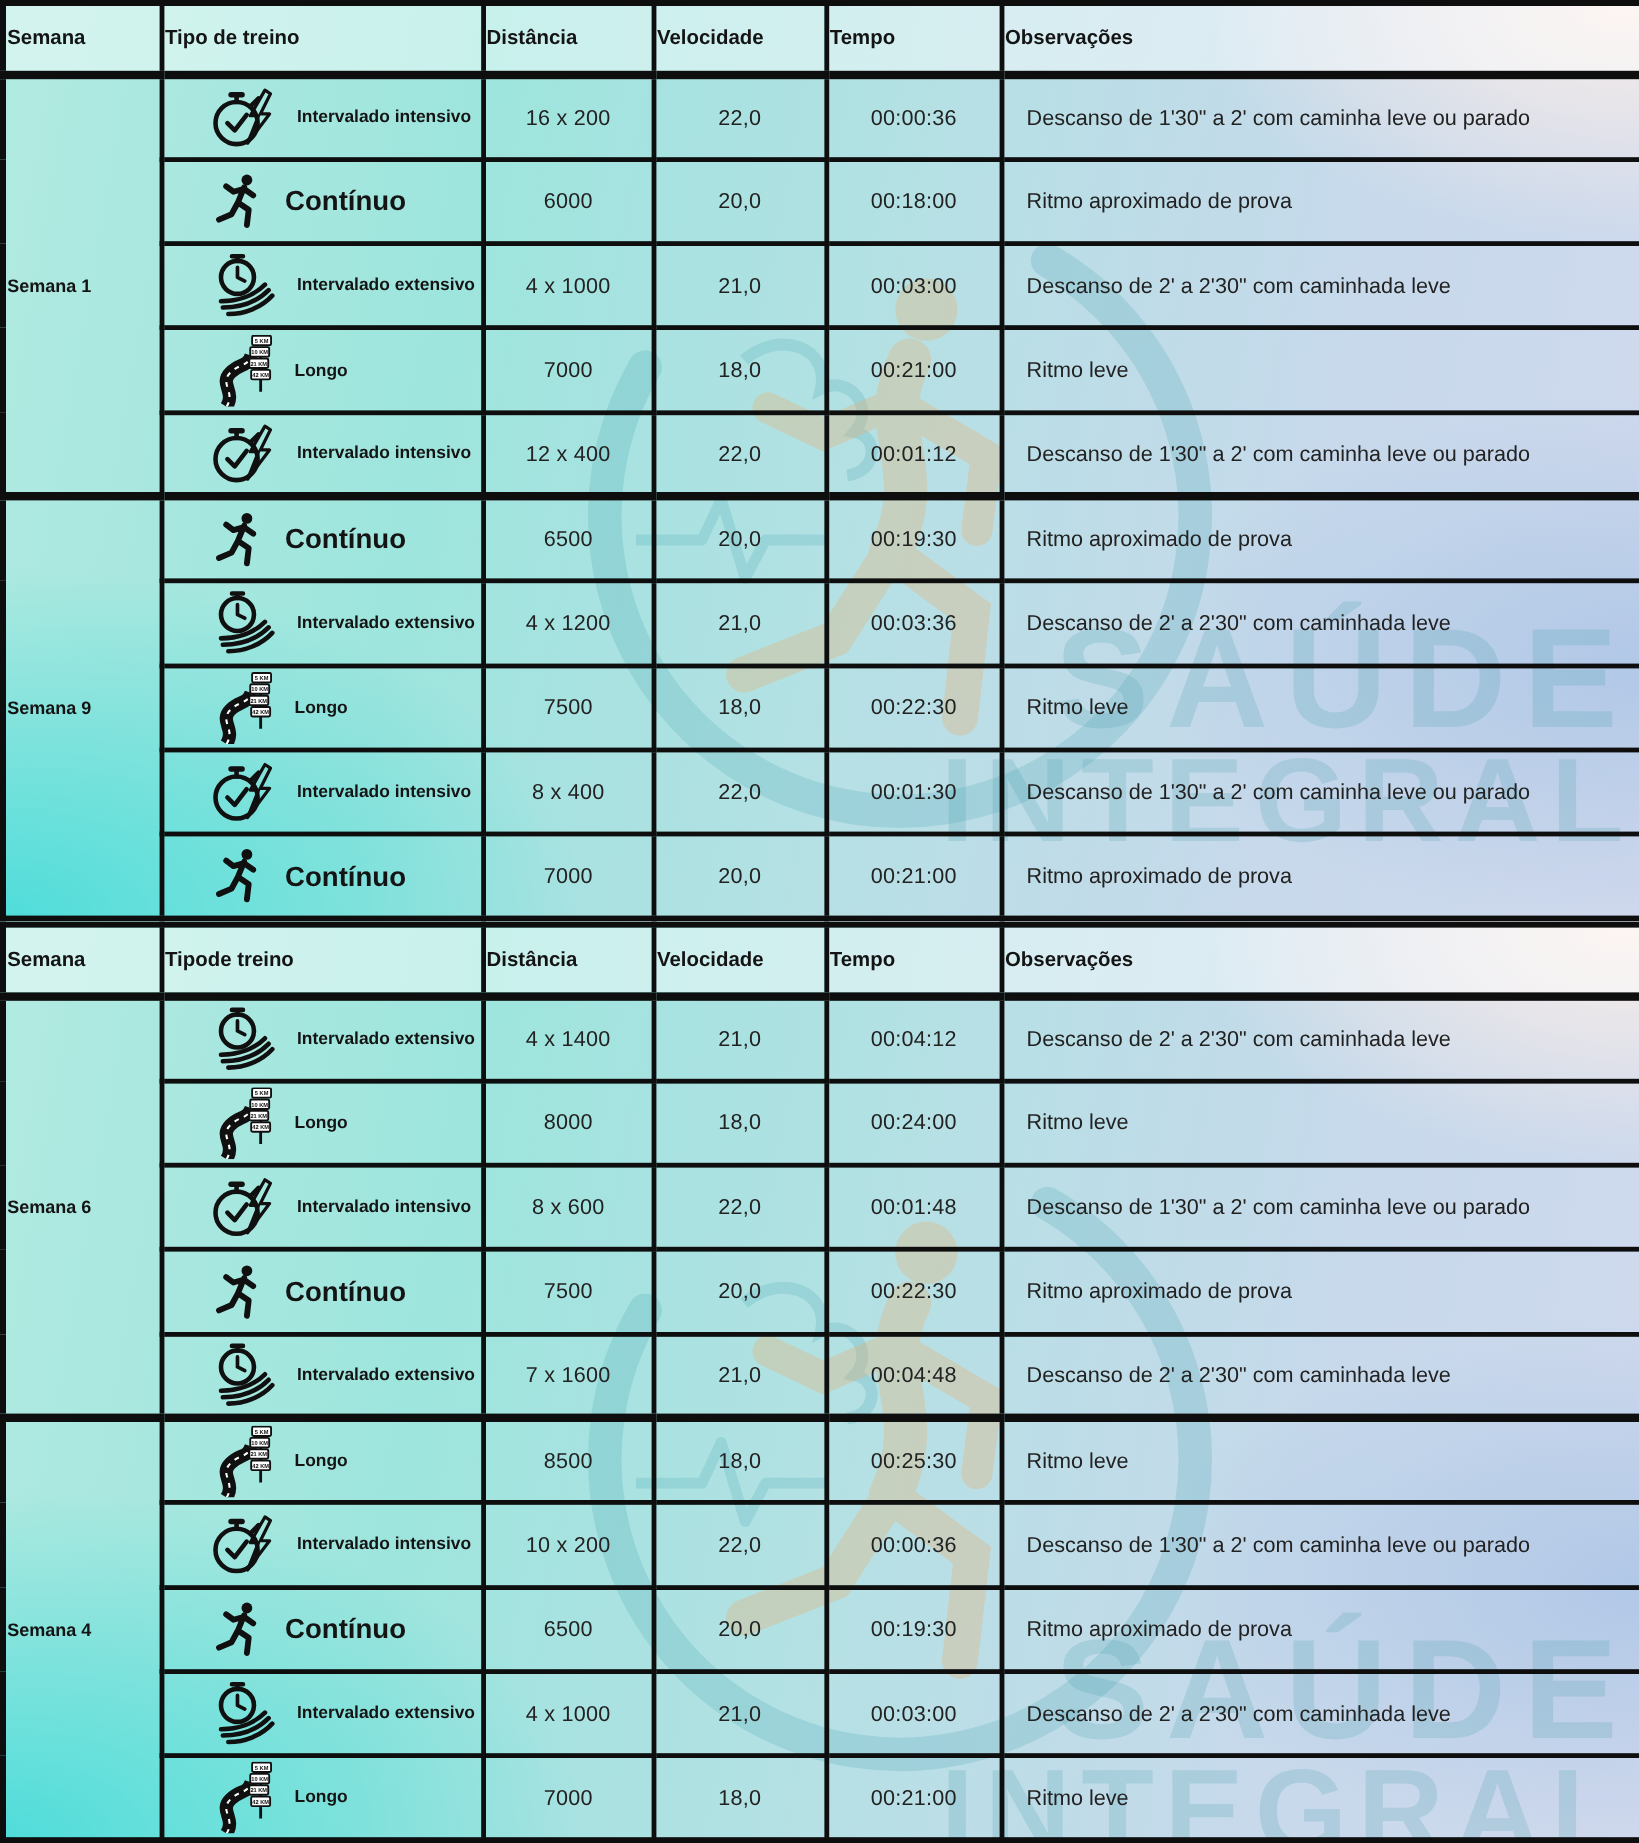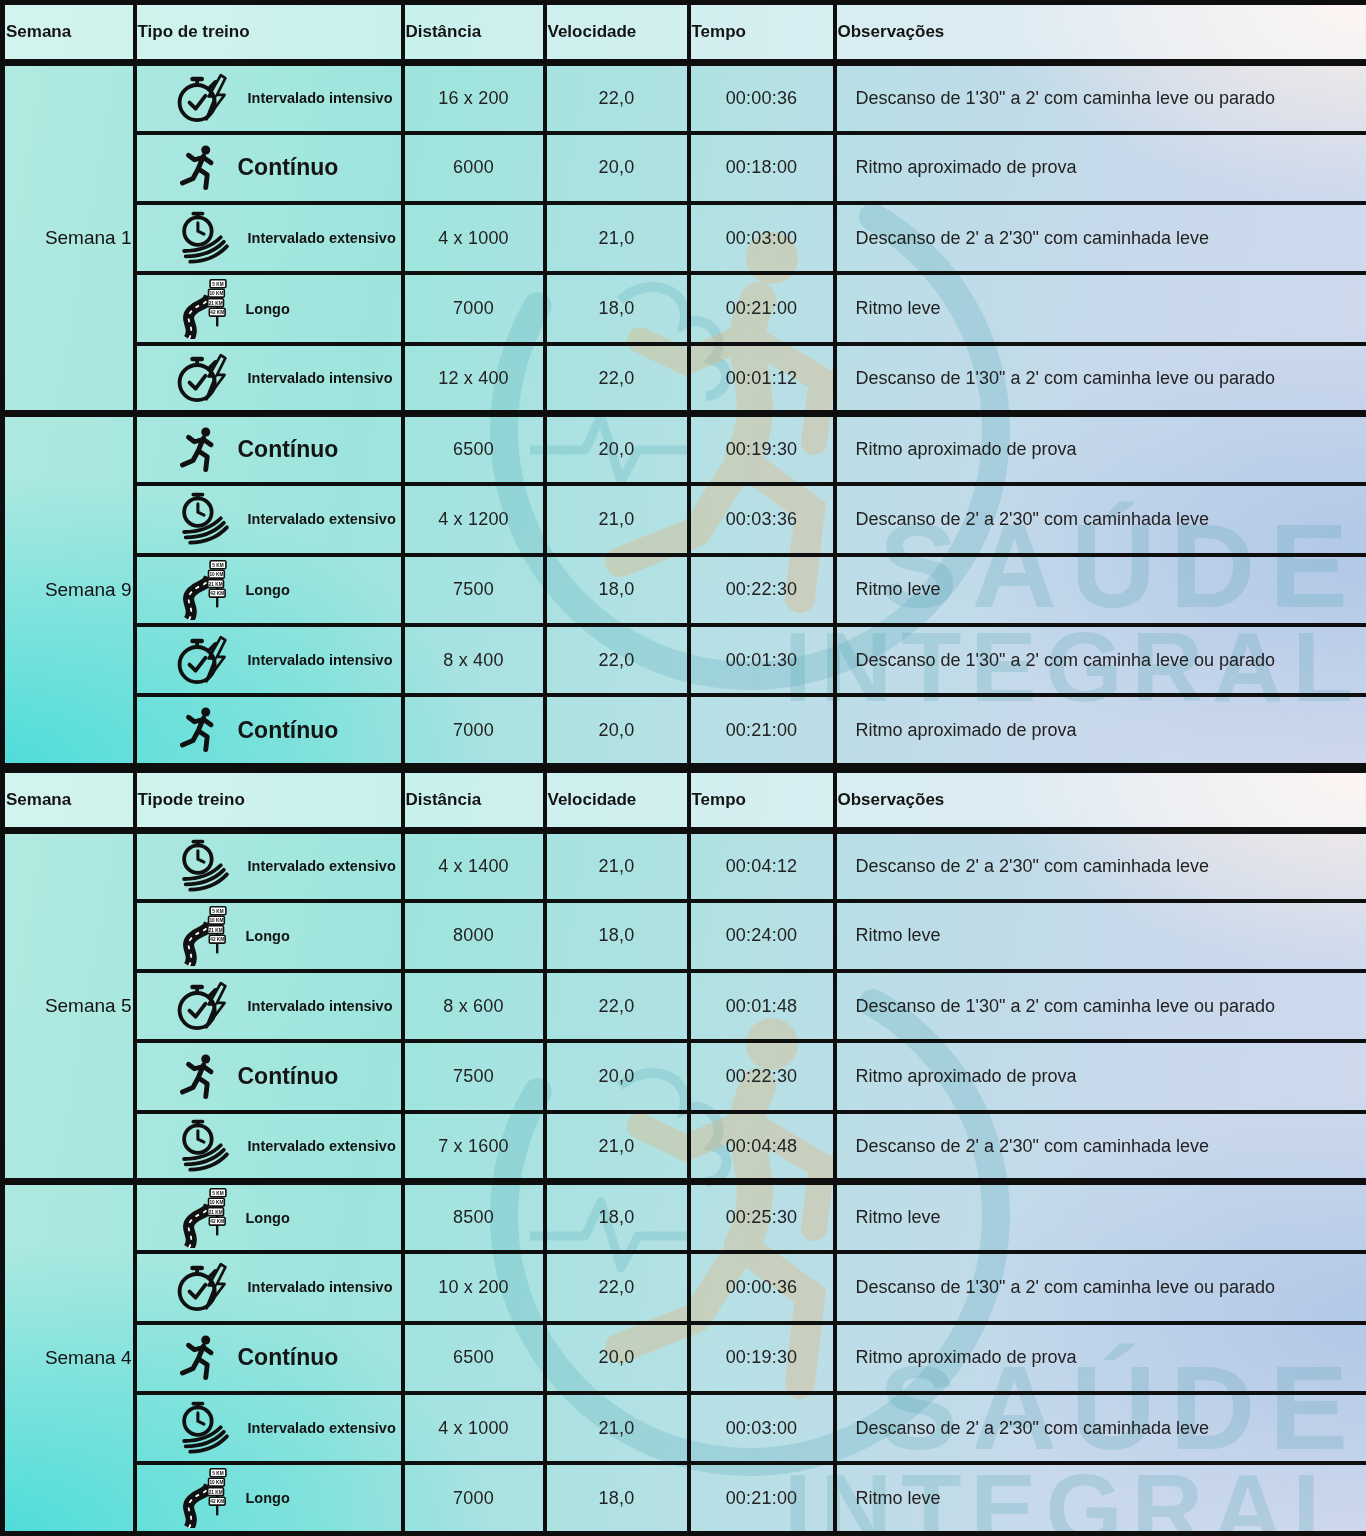--- a/index.html
+++ b/index.html
@@ -42,21 +42,21 @@
     overflow:hidden;
   }
   table.plan thead tr{height:60px;}
   table.plan tbody tr{height:69px;}
   table.plan th{
     background:rgba(255,255,255,0.52);
     font-weight:700;font-size:17px;text-align:left;color:#141414;
     border-bottom-width:6px;
   }
   tr.group-first td{border-top-width:7px;}
-  td.semana-cell{text-align:right;font-weight:400;font-size:19px;color:#141414;}
+  td.semana-cell{text-align:left;font-weight:700;font-size:15px;color:#141414;}
   td.num-cell{text-align:center;font-size:18px;letter-spacing:.2px;color:#222;margin-left:20px;}
   td.obs-cell{text-align:left;font-size:18px;color:#222;padding-left:19px;padding-right:8px;}
   td.tipo-cell{padding:0;text-align:right;}
   .tipo-wrap{display:flex;align-items:center;gap:15px;padding-left:38px;}
   .icon{width:58px;height:58px;display:block;flex:0 0 auto;}
   .icon.continuo{width:48px;height:56px;}
   .icon.longo{width:56px;height:60px;}
   .icon svg{width:100%;height:100%;display:block;color:#101010;}
   .tipo-label{font-weight:700;font-size:14.5px;color:#141414;}
   .tipo-label.big{font-size:23px;}
@@ -343,21 +343,21 @@
             <th class="h-semana">Semana</th>
             <th class="h-tipo">Tipode treino</th>
             <th class="h-distancia">Distância</th>
             <th class="h-velocidade">Velocidade</th>
             <th class="h-tempo">Tempo</th>
             <th class="h-observacoes">Observações</th>
           </tr>
         </thead>
       <tbody id="tbody-1">
           <tr class="row group-first">
-            <td class="semana-cell" rowspan="5">Semana 5</td>
+            <td class="semana-cell" rowspan="5">Semana 6</td>
             <td class="tipo-cell">
               <div class="tipo-wrap">
                 <span class="icon extensivo">
                   <svg aria-hidden="true">
                     <use href="#ic-stopwatch-road"></use>
                   </svg>
                 </span>
                 <span class="tipo-label">Intervalado extensivo</span>
               </div>
             </td>

